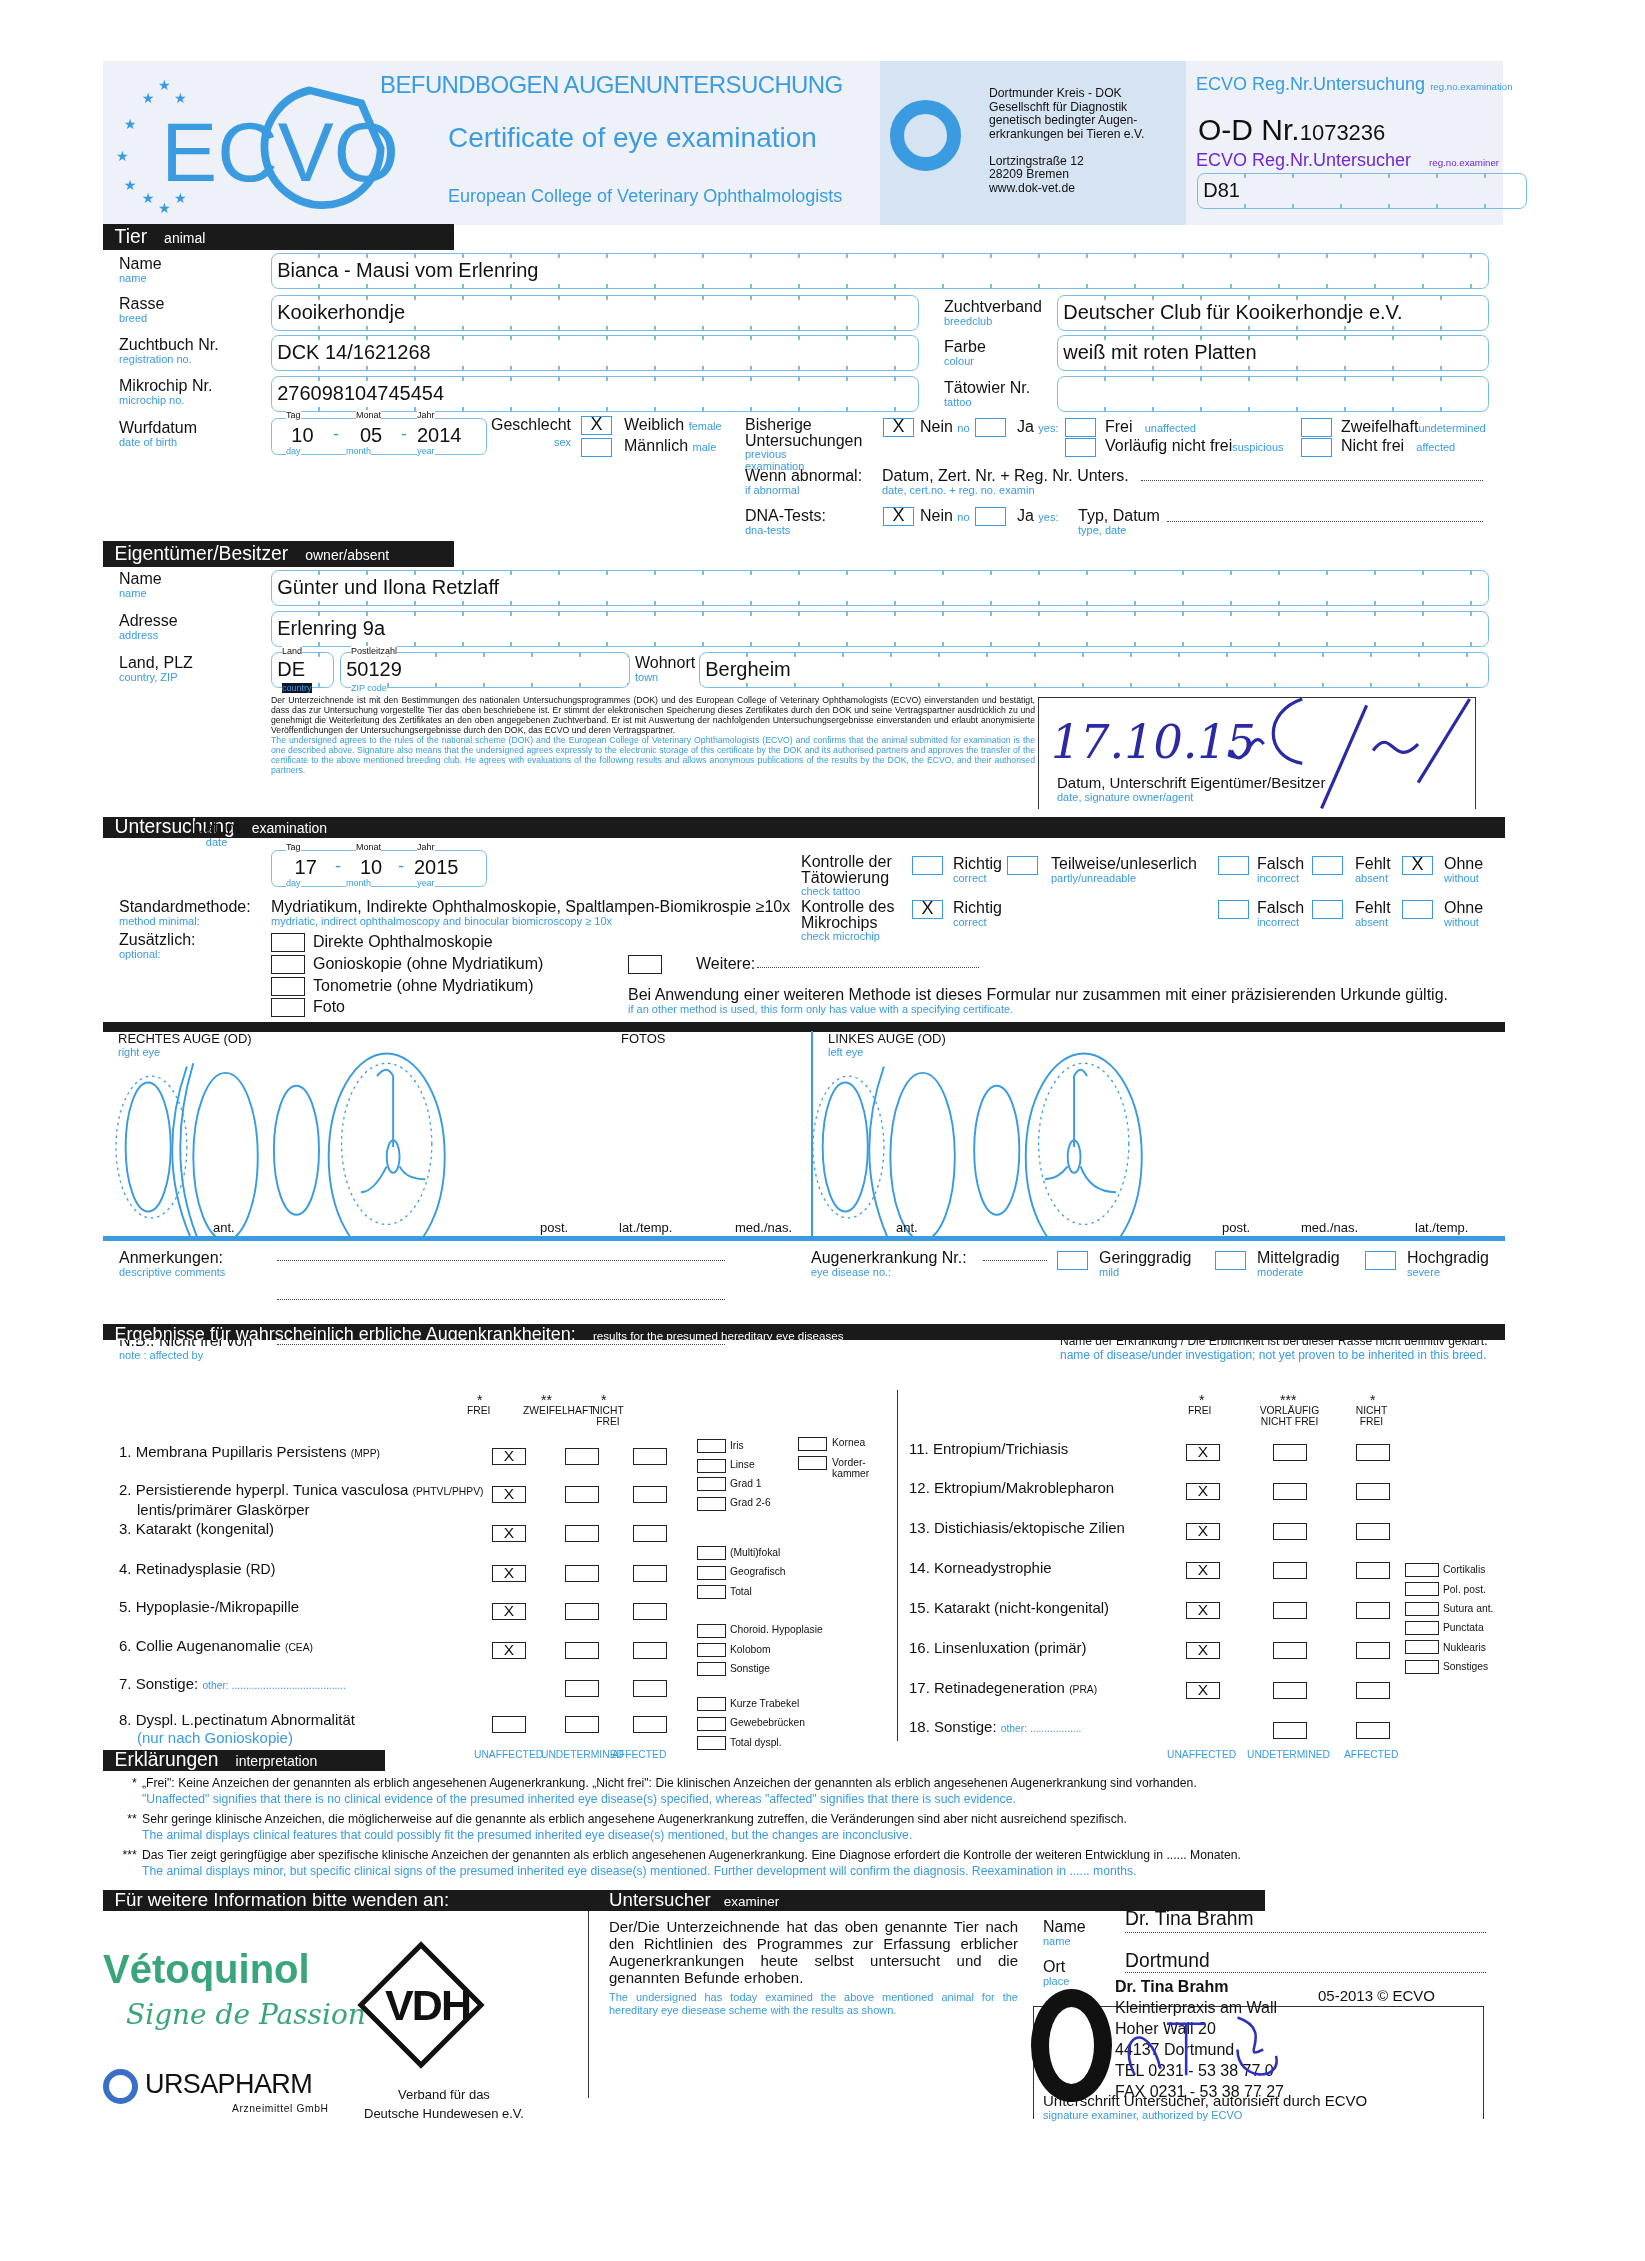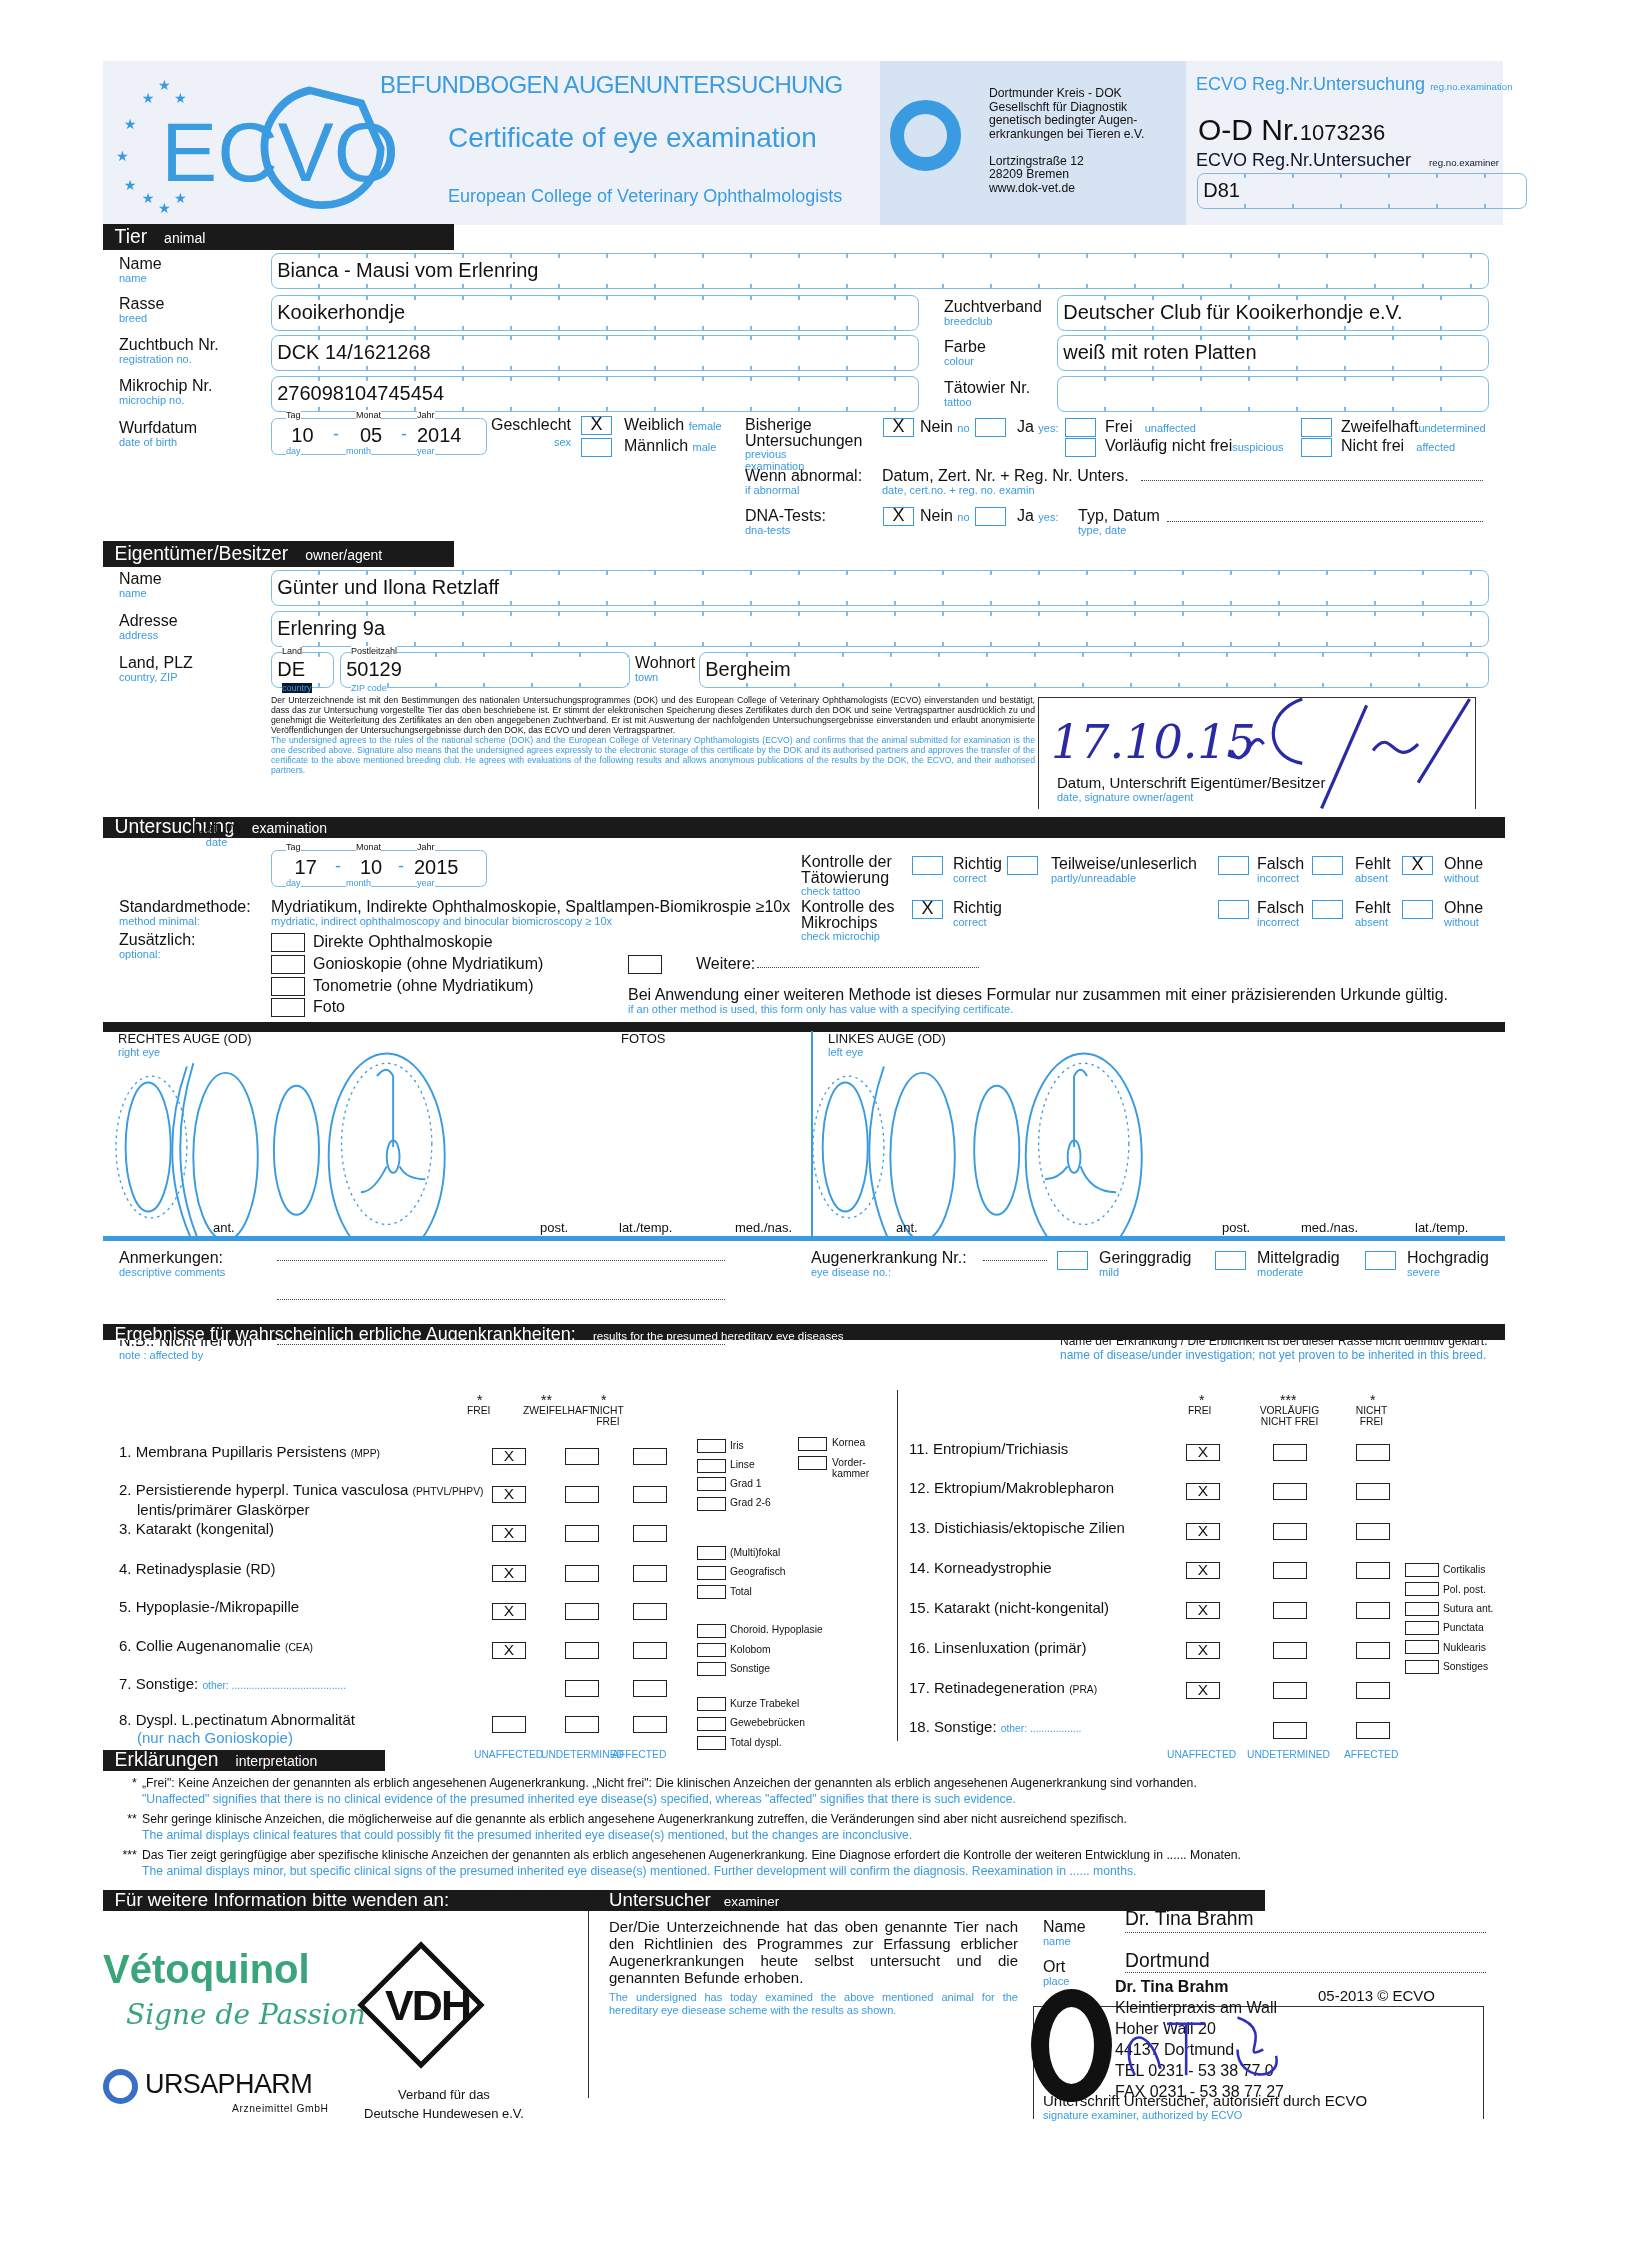--- a/index.html
+++ b/index.html
@@ -52,21 +52,21 @@
  <div>Gesellschft für Diagnostik</div>
  <div>genetisch bedingter Augen-</div>
  <div>erkrankungen bei Tieren e.V.</div>
  <div style="height:13.5px"></div>
  <div>Lortzingstraße 12</div>
  <div>28209 Bremen</div>
  <div>www.dok-vet.de</div>
 </div>
 <div class="t" style="left:1196px;top:74px;font-size:18px;color:#3a9be0"><span>ECVO Reg.Nr.Untersuchung</span> <span style="font-size:9.7px">reg.no.examination</span></div>
 <div class="t" style="left:1198px;top:113px;font-size:30px"><span>O-D Nr.</span><span style="font-size:22px">1073236</span></div>
-<div class="t" style="left:1196px;top:150px;font-size:18px;color:#0f172a"><span>ECVO Reg.Nr.Untersucher</span> <span style="font-size:9.7px;margin-left:13px">reg.no.examiner</span></div>
+<div class="t" style="left:1196px;top:150px;font-size:18px;color:#6d28d9"><span>ECVO Reg.Nr.Untersucher</span> <span style="font-size:9.7px;margin-left:13px">reg.no.examiner</span></div>
 <div class="field" style="left:1197px;top:173px;width:330px">D81</div>
 
 <div class="bar" style="left:103px;top:224px;width:351px"><span>Tier</span><small>animal</small></div>
 
 <div class="t" style="left:119px;top:255px">
     <div class="lbl">Name</div>
     <div class="sub">name</div>
   </div>
 <div class="field" style="left:271px;top:253px;width:1218px">Bianca - Mausi vom Erlenring</div>
 
@@ -162,21 +162,21 @@
 <div class="cb" style="left:883px;top:507px">X</div>
 <div class="t lbl" style="left:920px;top:507px"><span>Nein</span> <span class="sub">no</span></div>
 <div class="cb" style="left:975px;top:507px"></div>
 <div class="t lbl" style="left:1017px;top:507px"><span>Ja</span> <span class="sub">yes:</span></div>
 <div class="t" style="left:1078px;top:507px">
     <div class="lbl">Typ, Datum</div>
     <div class="sub">type, date</div>
   </div>
 <div class="dot" style="left:1167px;top:521px;width:316px"></div>
 
-<div class="bar" style="left:103px;top:541px;width:351px"><span>Eigentümer/Besitzer</span><small>owner/agent</small></div>
+<div class="bar" style="left:103px;top:541px;width:351px"><span>Eigentümer/Besitzer</span><small>owner/absent</small></div>
 <div class="t" style="left:119px;top:570px">
     <div class="lbl">Name</div>
     <div class="sub">name</div>
   </div>
 <div class="field" style="left:271px;top:570px;width:1218px">Günter und Ilona Retzlaff</div>
 <div class="t" style="left:119px;top:612px">
     <div class="lbl">Adresse</div>
     <div class="sub">address</div>
   </div>
 <div class="field" style="left:271px;top:611px;width:1218px">Erlenring 9a</div>

